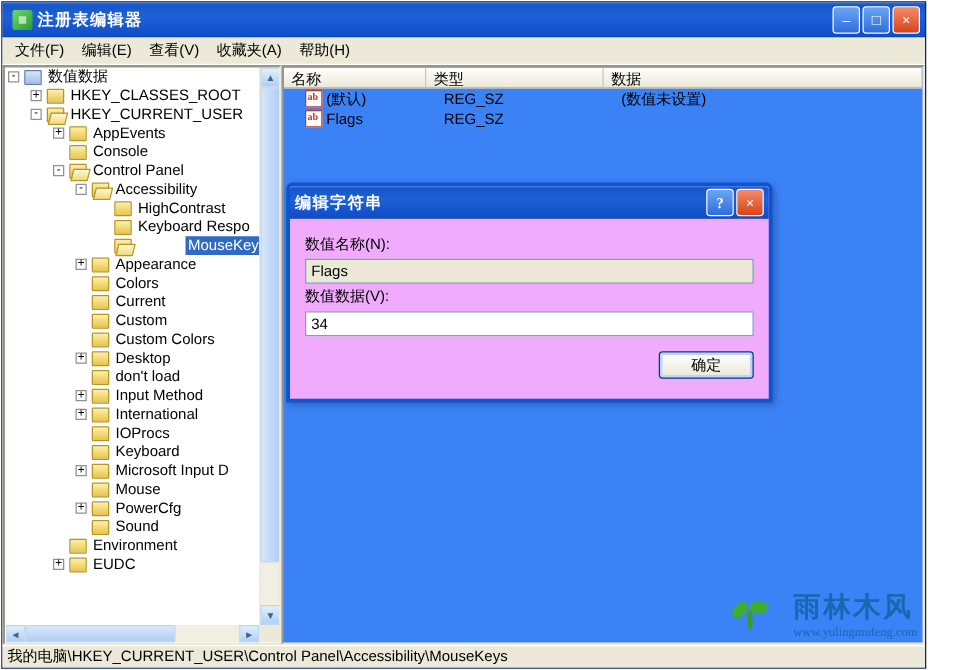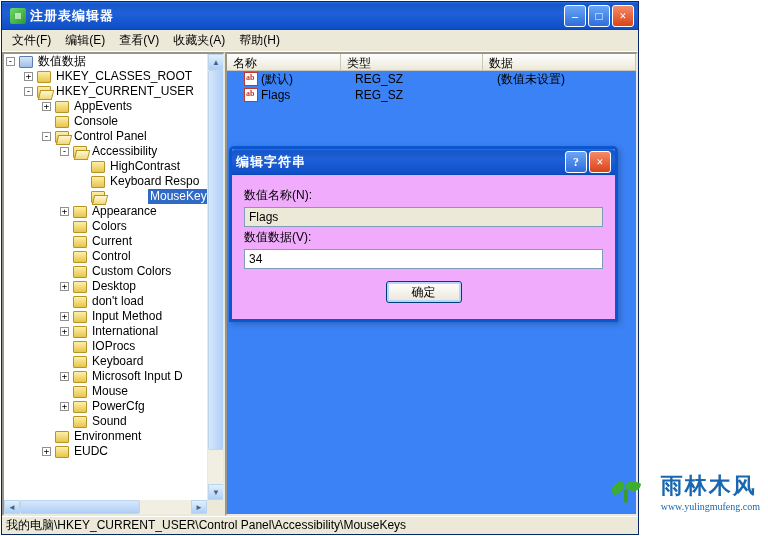--- a/index.html
+++ b/index.html
@@ -1,18 +1,18 @@
 <!DOCTYPE html>
 <html><head>
 <meta charset="utf-8">
 <style>
 * { box-sizing: border-box; margin: 0; padding: 0; }
 body { font-family: "SimSun", "宋体", Tahoma, sans-serif; font-size: 12px; background: #fff; width: 768px; height: 536px; position: relative; overflow: hidden; }
 
-.window { width: 638px; height: 534px; border: 1px solid #0A246A; position: absolute; left: 1px; top: 1px; background: #ECE9D8; }
+.window { width: 740px; height: 534px; border: 1px solid #0A246A; position: absolute; left: 1px; top: 1px; background: #ECE9D8; }
 
 .titlebar { height: 28px; background: linear-gradient(180deg, #2B6FE0 0%, #1556C9 8%, #1F60D8 40%, #0E4FC8 95%, #083DB0 100%); display: flex; align-items: center; padding: 0 4px; color: #fff; }
 .titlebar .app-icon { width: 16px; height: 16px; margin: 0 4px; background: linear-gradient(135deg,#6fd86f,#2a9a2a); border-radius: 2px; position: relative; }
 .titlebar .app-icon::after { content:""; position:absolute; width:6px; height:6px; background:#fff; left:5px; top:5px; opacity:0.6; }
 .titlebar .title { flex: 1; font-weight: bold; font-size: 13px; letter-spacing: 1px; }
 .winbtns { display: flex; gap: 2px; }
 .winbtn { width: 22px; height: 22px; border-radius: 3px; border: 1px solid #fff; display: flex; align-items: center; justify-content: center; color: #fff; font-weight: bold; font-family: Tahoma; font-size: 12px; }
 .winbtn.min, .winbtn.max { background: linear-gradient(180deg,#6AA6F5,#2E6DDC); }
 .winbtn.close { background: linear-gradient(180deg,#F58B6A,#D84316); }
 
@@ -46,26 +46,26 @@
 .statusbar { height: 18px; background: #ECE9D8; border-top: 1px solid #fff; padding: 1px 4px; font-size: 12px; display:flex; align-items:center; }
 
 
 .dialog { position: absolute; left: 229px; top: 146px; width: 389px; border: 3px solid #0A55D0; border-radius: 5px 5px 0 0; background: #f0abfc; box-shadow: 2px 2px 6px rgba(0,0,0,0.25); }
 .dialog .titlebar { height: 26px; border-radius: 3px 3px 0 0; }
 .dialog .titlebar .title { font-size: 13px; }
 .dialog .body { padding: 10px 12px 16px; }
 .fieldlabel { margin: 2px 0 3px; }
 .textfield { width: 100%; height: 20px; border: 1px solid #7F9DB9; padding: 1px 4px; font-family: inherit; font-size: 12px; }
 .textfield[readonly] { background: #ECE9D8; color:#000; }
-.dlgbtns { display:flex; justify-content:center; gap:22px; margin-top:12px; }
+.dlgbtns { display:flex; justify-content:flex-end; gap:22px; margin-top:12px; }
 .dlgbtn { width: 76px; height: 22px; border: 1px solid #003C74; border-radius: 3px; background: linear-gradient(180deg,#fff,#ECE6D8); font-family: inherit; font-size:12px; }
 .dlgbtn.focus { box-shadow: 0 0 0 2px #B8D6FB inset; }
 .helpbtn { width: 22px; height: 22px; border-radius:3px; border:1px solid #fff; background: linear-gradient(180deg,#6AA6F5,#2E6DDC); color:#fff; font-weight:bold; font-family:Tahoma; display:flex; align-items:center; justify-content:center; margin-right:2px; }
 
-.watermark { position:absolute; right:8px; bottom:24px; display:flex; align-items:center; gap:20px; }
+.watermark { position:absolute; right:34px; bottom:24px; display:flex; align-items:center; gap:20px; }
 .wm-logo { width:30px; height:30px; position:relative; }
 .wm-logo .stem { position:absolute; left:13px; top:12px; width:4px; height:14px; background:#3a9a2a; border-radius:2px; }
 .wm-logo .leaf { position:absolute; width:14px; height:10px; background:#3fae2e; border-radius:60% 10% 60% 10%; }
 .wm-logo .leaf.l { left:0; top:6px; transform:rotate(-28deg); }
 .wm-logo .leaf.r { left:15px; top:4px; transform:rotate(200deg); }
 .wm-text { display:flex; flex-direction:column; }
 .wm-text .cn { font-size:22px; color:#1867B0; font-weight:bold; letter-spacing:2px; font-family: "Microsoft YaHei", sans-serif; }
 .wm-text .url { font-size:10px; color:#1867B0; font-family: Tahoma; }
 
 .tree-scroll { position:absolute; right:0; top:0; bottom:14px; width:16px; background:#F1EFE2; border-left:1px solid #ECE9D8; }
@@ -194,21 +194,21 @@
                           <div class="row">
                             <span class="toggle blank"></span>
                             <span class="node-icon"></span>
                             <span class="node-label">Current</span>
                           </div>
                         </li>
                       <li>
                           <div class="row">
                             <span class="toggle blank"></span>
                             <span class="node-icon"></span>
-                            <span class="node-label">Control</span>
+                            <span class="node-label">Custom</span>
                           </div>
                         </li>
                       <li>
                           <div class="row">
                             <span class="toggle blank"></span>
                             <span class="node-icon"></span>
                             <span class="node-label">Custom Colors</span>
                           </div>
                         </li>
                       <li>

